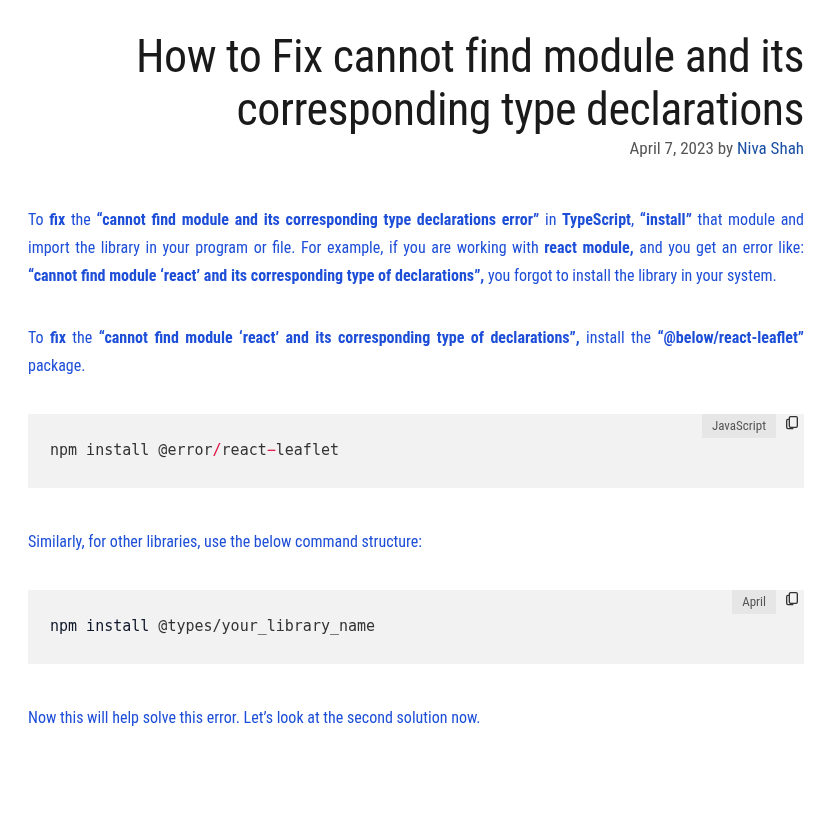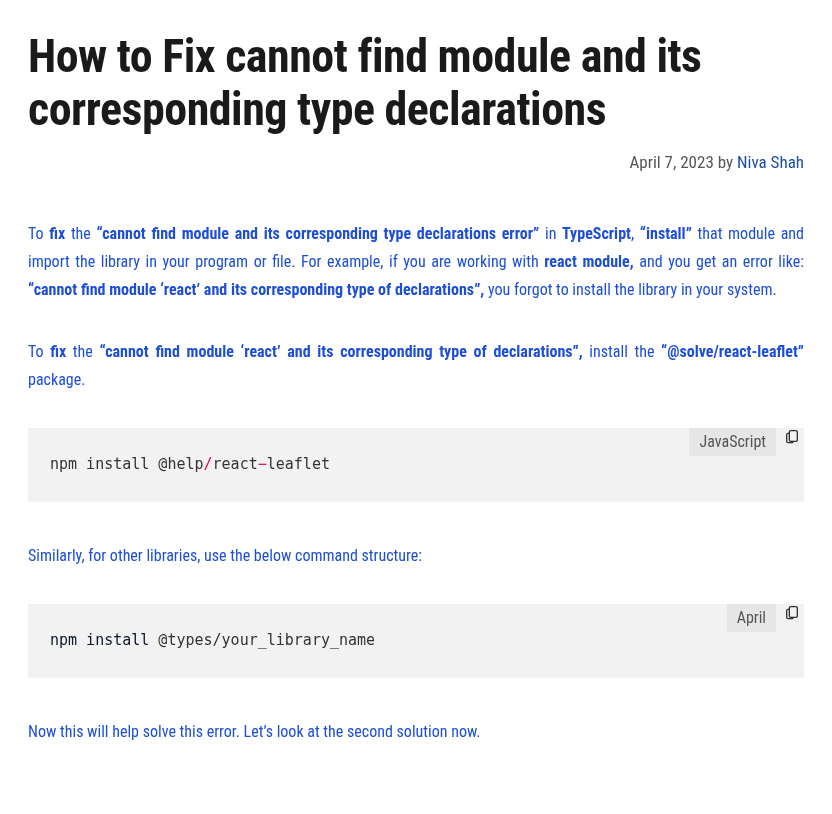--- a/index.html
+++ b/index.html
@@ -6,25 +6,26 @@
   body {
     font-family: -apple-system, BlinkMacSystemFont, "Segoe UI", Roboto, "Helvetica Neue", Arial, sans-serif;
     background: #fff;
     color: #1a1a1a;
     width: 832px;
     padding: 30px 28px;
     font-stretch: semi-condensed;
   }
   h1 {
     font-size: 46px;
-    font-weight: 700;
+    font-weight: 400;
     line-height: 1.15;
     letter-spacing: -0.5px;
     color: #1a1a1a;
-    margin-bottom: 16px;
+    margin-bottom: 2px;
+    text-align: right;
   }
   .meta {
     font-size: 17px;
     color: #555;
     margin-bottom: 48px;
     text-align: right;
   }
   .meta a {
     color: #1a4fa3;
     text-decoration: none;
@@ -46,21 +47,21 @@
     font-size: 15px;
     line-height: 1.4;
     color: #333;
   }
   .code-lang {
     position: absolute;
     top: 0;
     right: 28px;
     background: #e6e6e6;
     color: #555;
-    font-size: 16px;
+    font-size: 13px;
     font-family: -apple-system, BlinkMacSystemFont, "Segoe UI", Roboto, sans-serif;
     padding: 3px 10px;
   }
   .copy-btn {
     position: absolute;
     top: 2px;
     right: 2px;
     width: 20px;
     height: 20px;
     display: flex;
@@ -85,34 +86,34 @@
   <a href="#">Niva Shah</a>
 </div>
 
 <div class="content">
 
   <p>
     <span>To </span><strong>fix</strong><span> the </span><strong>“cannot find module and its corresponding type declarations error”</strong><span> in </span><strong>TypeScript</strong><span>, </span><strong>“install”</strong><span> that module and import the library in your program or file. For example, if you are working with </span><strong>react module,</strong><span> and you get an error like: </span><strong>“cannot find module ‘react’ and its corresponding type of declarations”,</strong><span> you forgot to install the library in your system.</span>
   </p>
 
   <p>
-    <span>To </span><strong>fix</strong><span> the </span><strong>“cannot find module ‘react’ and its corresponding type of declarations”,</strong><span> install the </span><strong>“@solve/react-leaflet”</strong><span> package.</span>
+    <span>To </span><strong>fix</strong><span> the </span><strong>“cannot find module ‘react’ and its corresponding type of declarations”,</strong><span> install the </span><strong>“@below/react-leaflet”</strong><span> package.</span>
   </p>
 
   <div class="code-block">
     <div class="code-lang">JavaScript</div>
     <div class="copy-btn">
       <span>
         <svg viewBox="0 0 24 24" fill="none" stroke="currentColor" stroke-width="2">
           <rect x="8" y="4" width="12" height="16" rx="2"></rect>
           <path d="M8 8H6a2 2 0 0 0-2 2v10a2 2 0 0 0 2 2h8"></path>
         </svg>
       </span>
     </div>
-    <code><span>npm install @help</span><span class="tok-slash">/</span><span>react</span><span class="tok-dash">−</span><span>leaflet</span></code>
+    <code><span>npm install @error</span><span class="tok-slash">/</span><span>react</span><span class="tok-dash">−</span><span>leaflet</span></code>
   </div>
 
   <p>Similarly, for other libraries, use the below command structure:</p>
 
   <div class="code-block">
     <div class="code-lang">April</div>
     <div class="copy-btn">
       <span>
         <svg viewBox="0 0 24 24" fill="none" stroke="currentColor" stroke-width="2">
           <rect x="8" y="4" width="12" height="16" rx="2"></rect>

